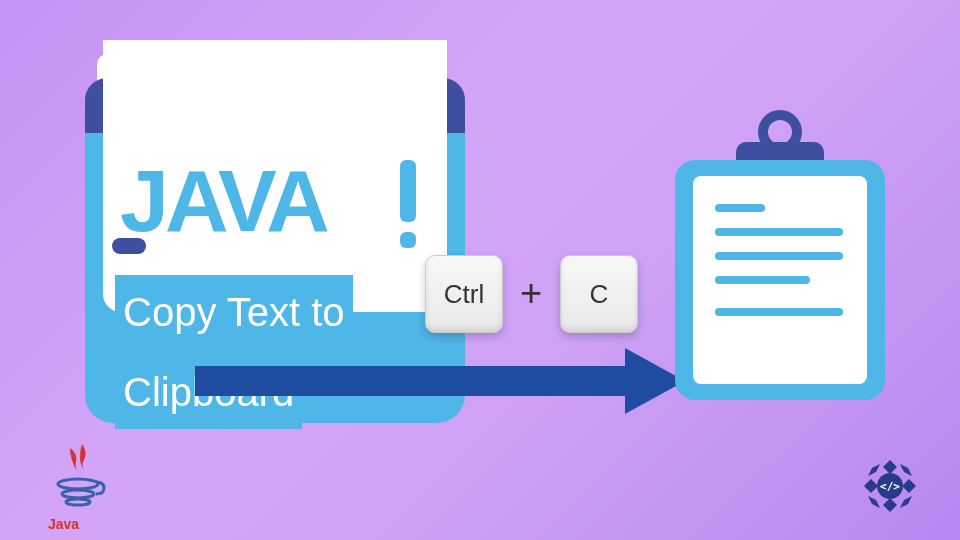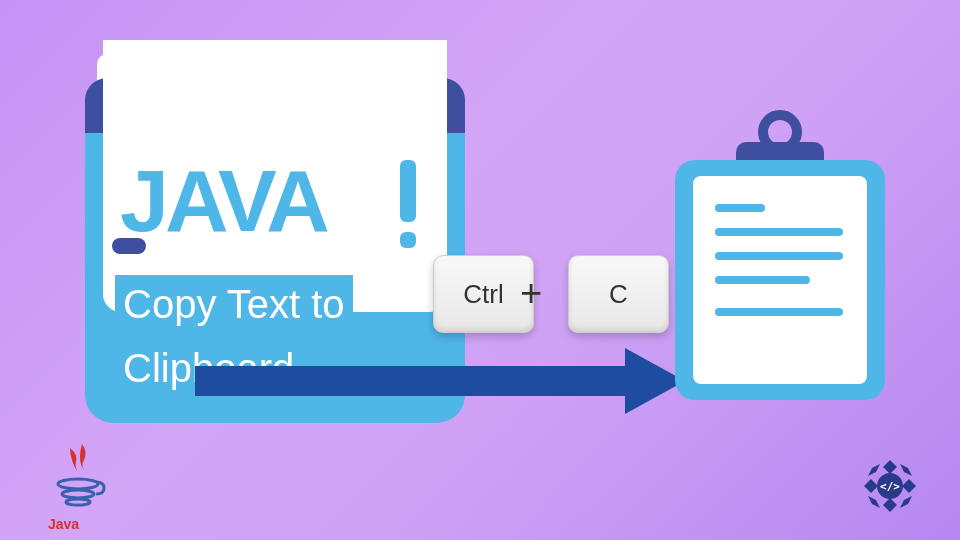--- a/index.html
+++ b/index.html
@@ -120,42 +120,41 @@
   .copy-block {
     position: absolute;
     left: 115px;
     top: 275px;
   }
   .copy-line {
     background: #4fb6e8;
     color: #fff;
     font-size: 40px;
     font-weight: 400;
-    padding: 2px 8px;
+    padding: 10px 8px;
     display: inline-block;
     margin-bottom: 6px;
     line-height: 1.35;
   }
 
   
   .key {
     position: absolute;
-    width: 101px;
+    width: 78px;
     height: 78px;
     background: linear-gradient(180deg, #f8f8f8 0%, #e8e8e8 100%);
     border: 1px solid #ccc;
     border-radius: 10px;
     box-shadow: 0 4px 8px rgba(0,0,0,0.2), inset 0 -3px 5px rgba(0,0,0,0.1);
     display: flex;
     align-items: center;
     justify-content: center;
     font-size: 26px;
     font-weight: 500;
     color: #333;
-    margin-left: 8px;
   }
   .key-ctrl { left: 425px; top: 255px; }
   .plus {
     position: absolute;
     left: 520px;
     top: 272px;
     font-size: 38px;
     color: #333;
     font-weight: 400;
   }

